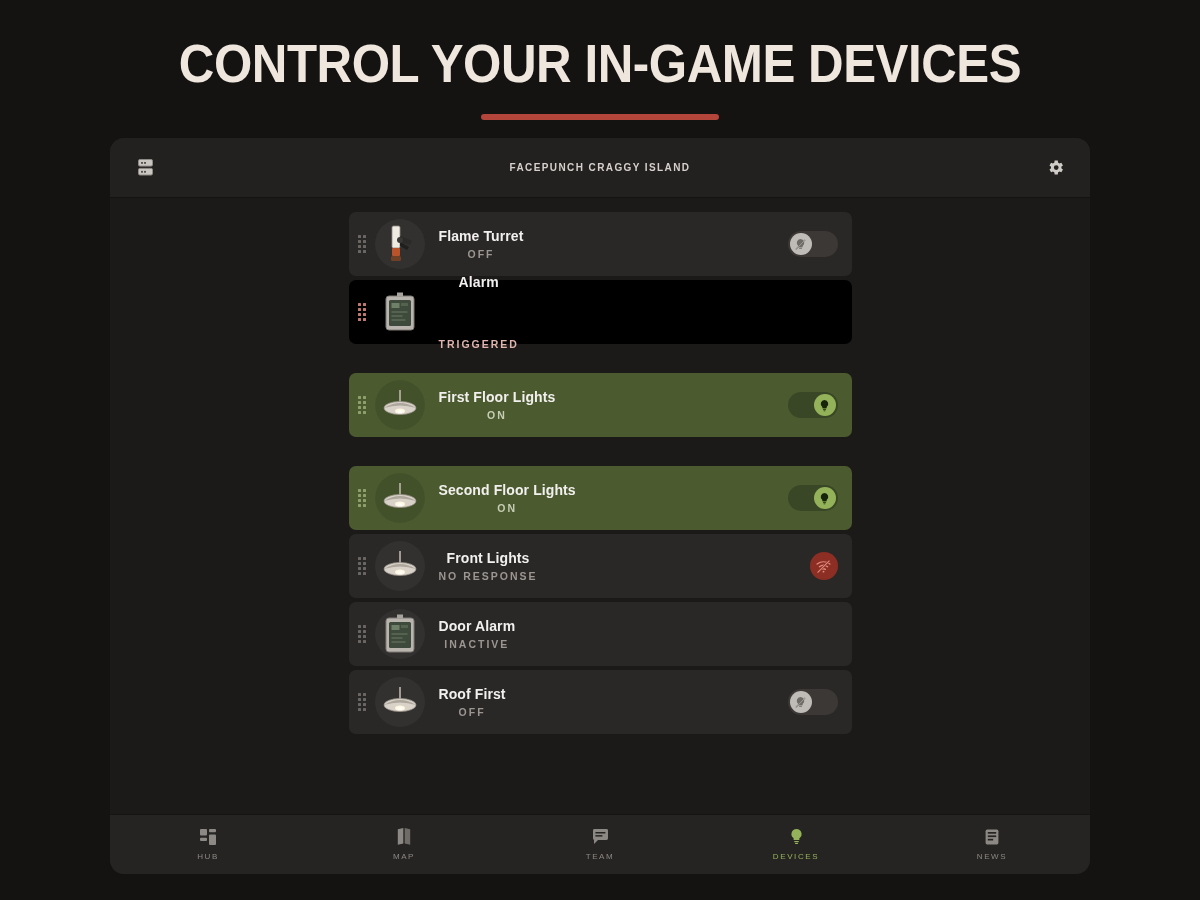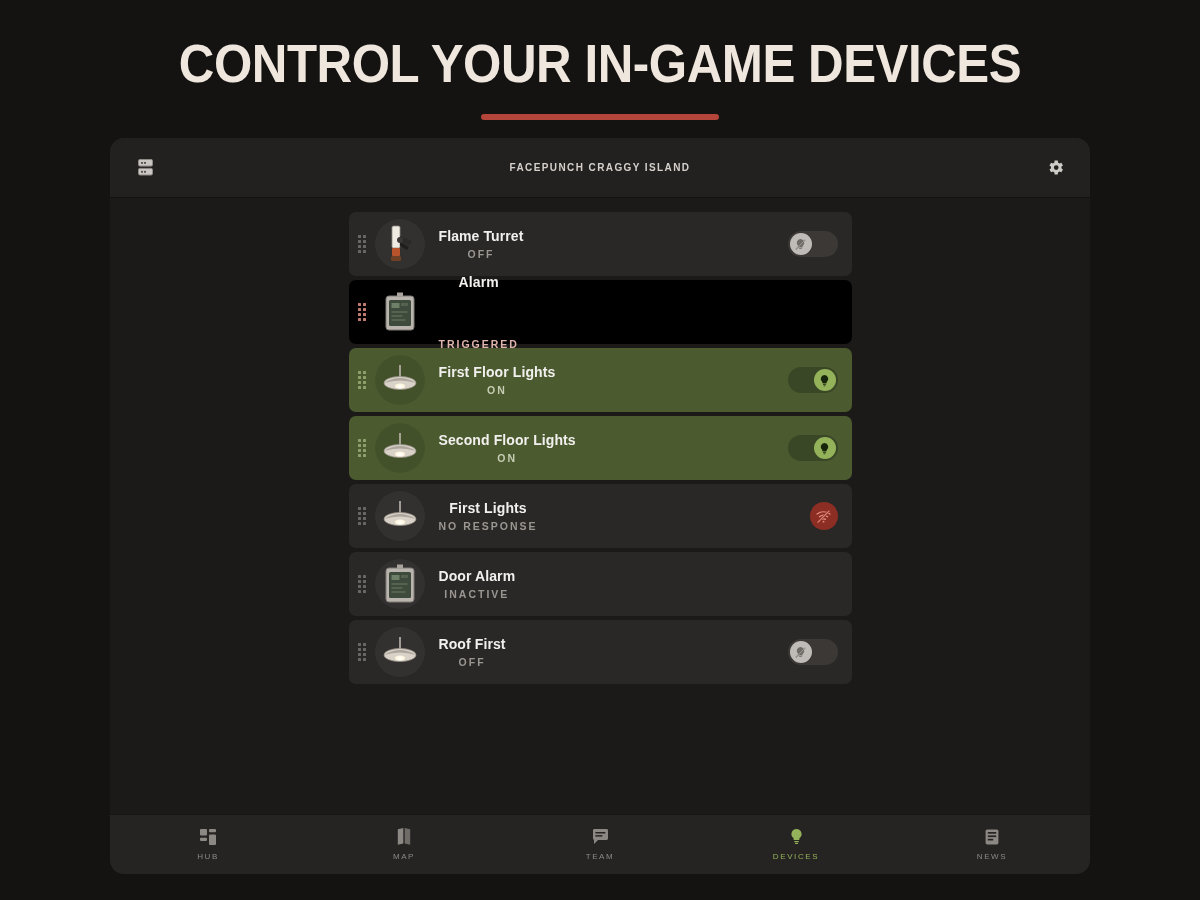--- a/index.html
+++ b/index.html
@@ -104,21 +104,21 @@
   .device-row {
     position: relative;
     width: 503px;
     height: 64px;
     border-radius: 7px;
     background: #2A2827;
     display: flex;
     align-items: center;
     padding: 0 14px 0 6px;
   }
-  .device-row.state-on      { background: #4B5B2F; }
+  .device-row.state-on      { background: #4B5B2F; margin-top: 25px; }
   .device-row.state-alert   { background: #000000; }
 
   
   .drag-handle {
     width: 14px;
     height: 64px;
     display: flex;
     align-items: center;
     justify-content: center;
     cursor: grab;
@@ -461,21 +461,21 @@
             <svg width="46" height="46" viewBox="0 0 46 46" aria-hidden="true">
     <line x1="23" y1="8" x2="23" y2="21" stroke="#BDB6AE" stroke-width="1.6"></line>
     <ellipse cx="23" cy="26" rx="16" ry="6.5" fill="#D8D2C9"></ellipse>
     <ellipse cx="23" cy="26" rx="16" ry="6.5" fill="none" stroke="#9B948B" stroke-width="0.8"></ellipse>
     <path d="M7 26 Q23 16 39 26 Q23 21 7 26Z" fill="#ADA69C"></path>
     <ellipse cx="23" cy="29" rx="5" ry="2.6" fill="#FFF6DF"></ellipse>
     <ellipse cx="23" cy="29.5" rx="2.4" ry="1.5" fill="#FFFFFF"></ellipse>
   </svg>
           </div>
      <div class="device-text">
-       <div class="device-name">First Lights</div>
+       <div class="device-name">Front Lights</div>
        <div class="device-status">NO RESPONSE</div>
      </div>
      <div class="control">
             <div class="offline-badge">
               <svg width="17" height="17" viewBox="0 0 24 24" aria-hidden="true">
     <path d="M3 8.5a15 15 0 0 1 18 0" stroke="#E08A7C" stroke-width="2" fill="none" stroke-linecap="round"></path>
     <path d="M6.2 12.3a10 10 0 0 1 11.6 0" stroke="#E08A7C" stroke-width="2" fill="none" stroke-linecap="round"></path>
     <path d="M9.3 16a5 5 0 0 1 5.4 0" stroke="#E08A7C" stroke-width="2" fill="none" stroke-linecap="round"></path>
     <circle cx="12" cy="19.3" r="1.3" fill="#E08A7C"></circle>
     <line x1="3.6" y1="20.6" x2="20.4" y2="3.8" stroke="#8C2E23" stroke-width="3.2"></line>

